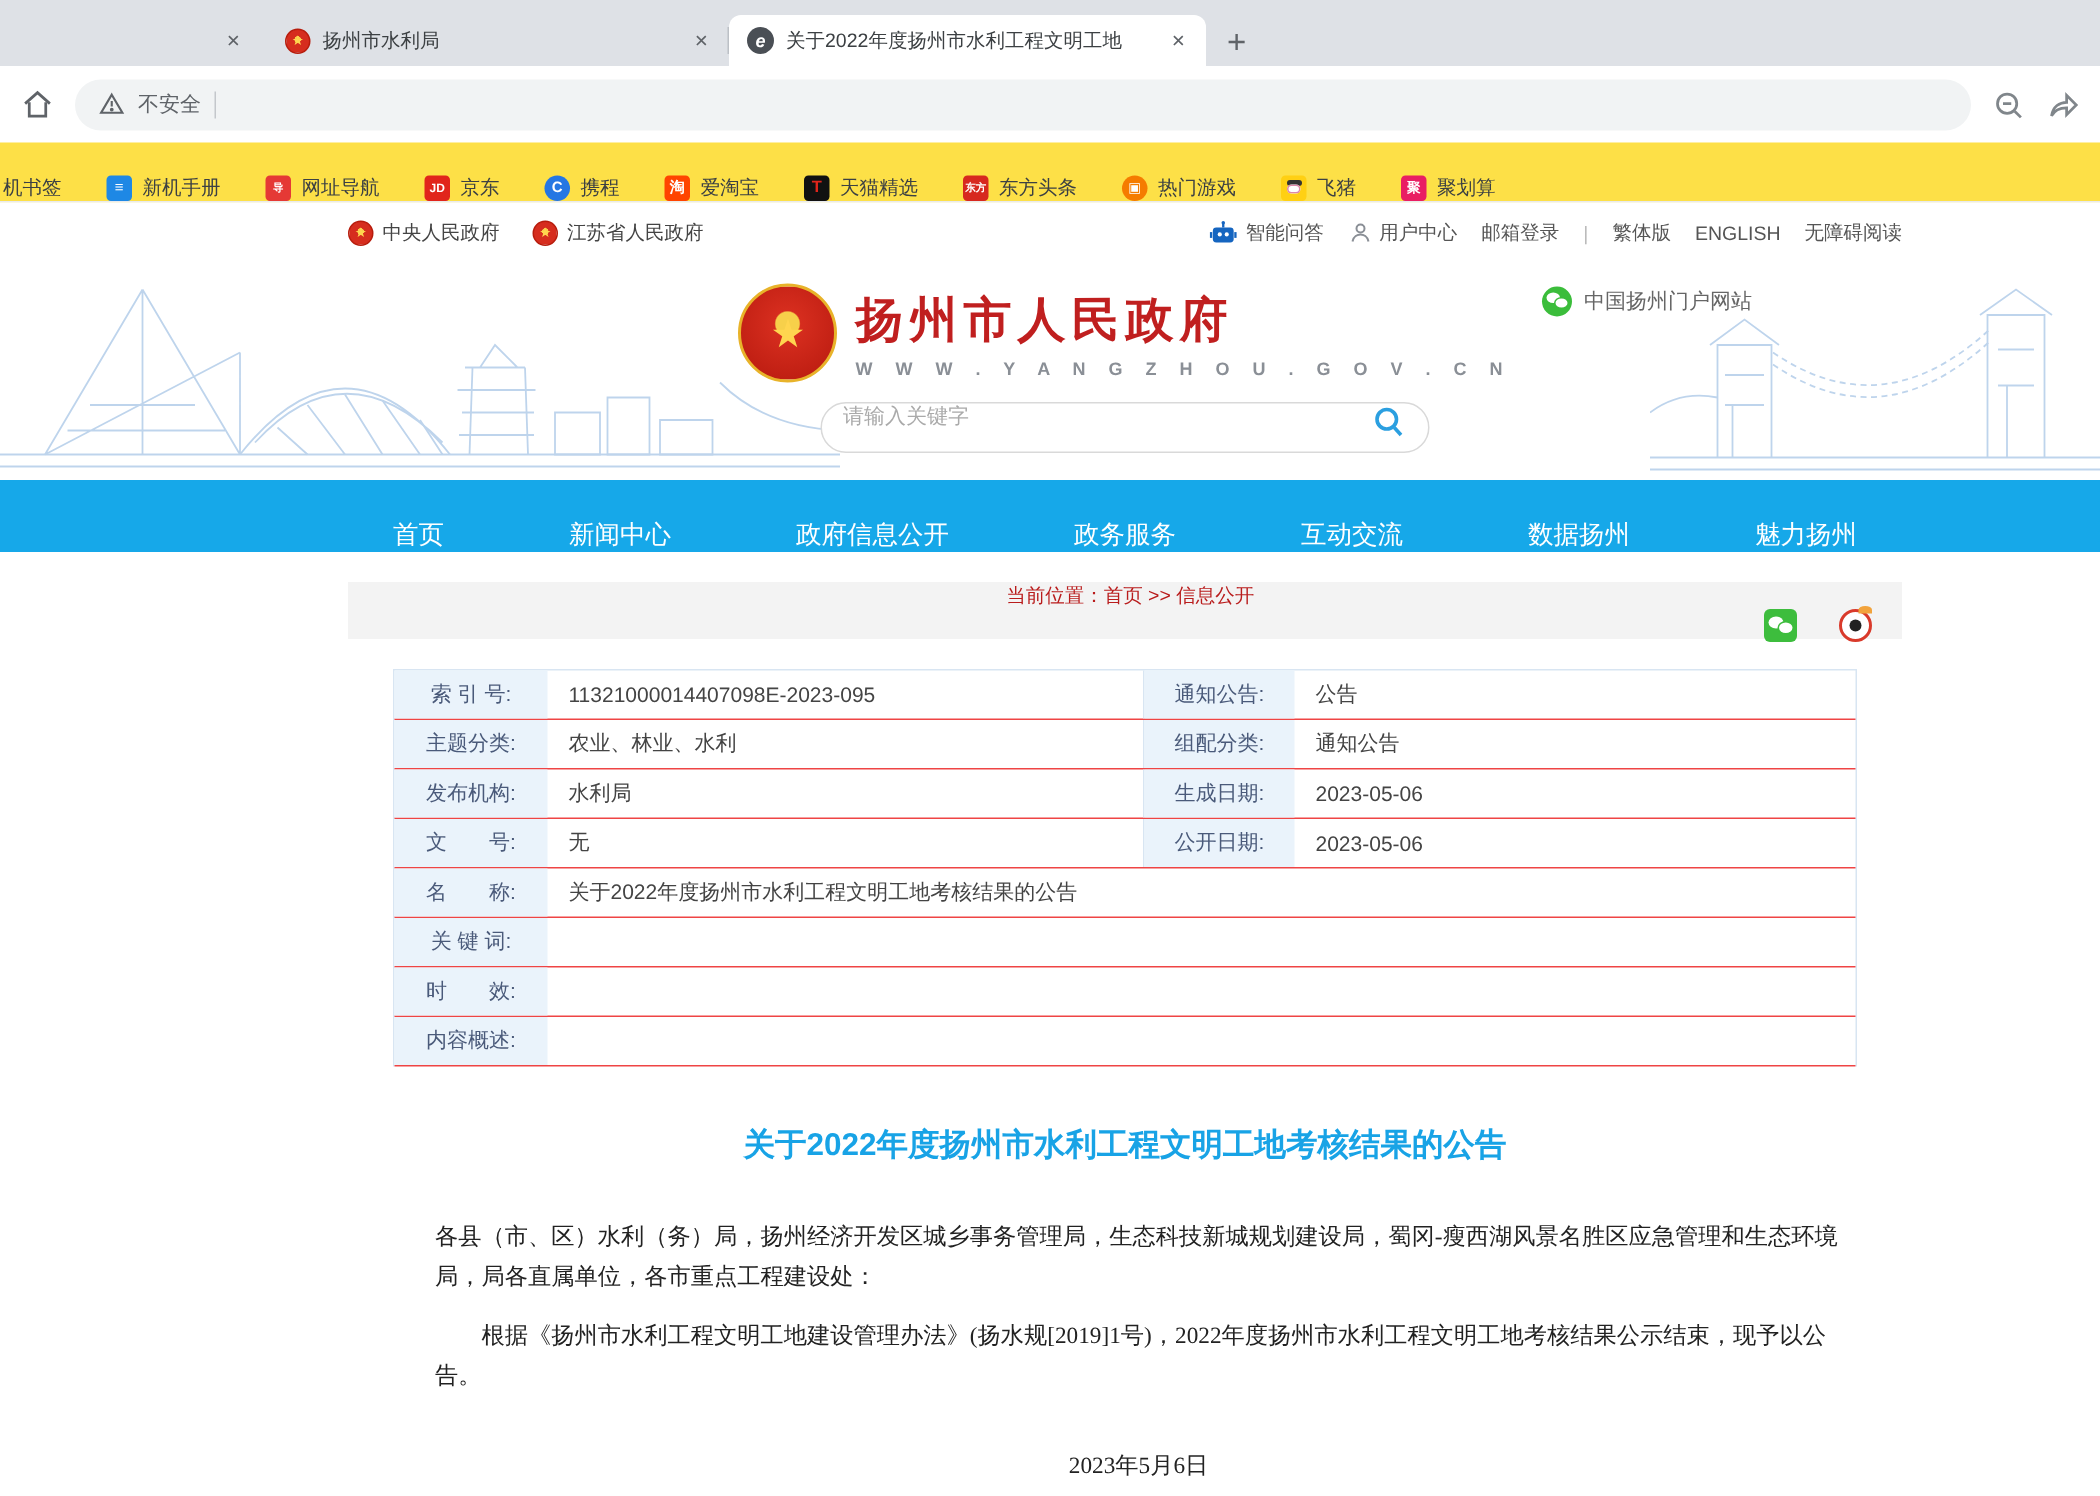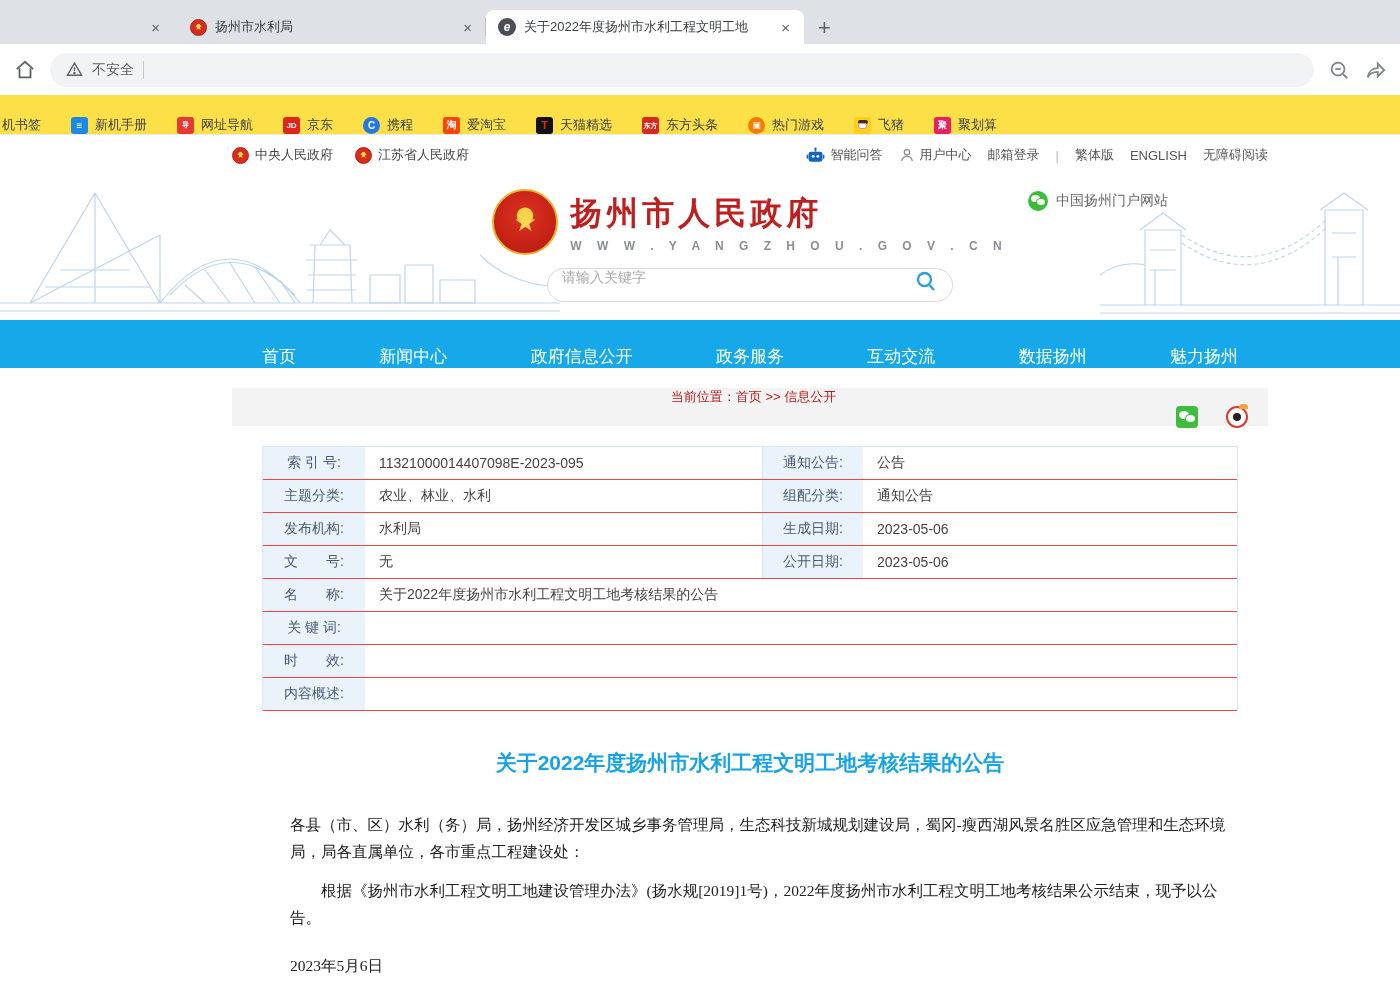--- a/index.html
+++ b/index.html
@@ -85,21 +85,21 @@
   .it-label { width:102px; background:#eaf3fb; color:#4a5a7a; display:flex; align-items:center; justify-content:center; padding:6px 4px; flex:none; text-align:center; }
   .it-value { display:flex; align-items:center; padding:6px 14px; color:#444; flex:1; }
   .it-value.w1 { width:398px; flex:none; border-right:1px solid #d8e5f2; }
   .it-label.l2 { border-left:0; width:100px; }
 
   .article { font-family:"Liberation Serif","DejaVu Serif",serif; color:#222; }
   .doc-title { margin-top:38px; text-align:center; font-size:21px; font-weight:bold; color:#18a3e6; font-family:"Liberation Sans","DejaVu Sans",sans-serif; }
   .doc-body { padding:0 40px 0 58px; font-size:15.5px; line-height:1.75; }
   .para1 { margin-top:34px; }
   .para2 { margin-top:12px; text-indent:2em; }
-  .doc-date { margin-top:20px; text-align:left; font-size:15.5px; }
+  .doc-date { margin-top:32px; text-align:center; font-size:15.5px; }
 </style>
 </head>
 <body>
 
 <div class="tabstrip">
   <div class="tab-ghost">
     <span class="tab-x">×</span>
   </div>
   <div class="tab inactive">
     <span class="fav-emblem">★</span>

